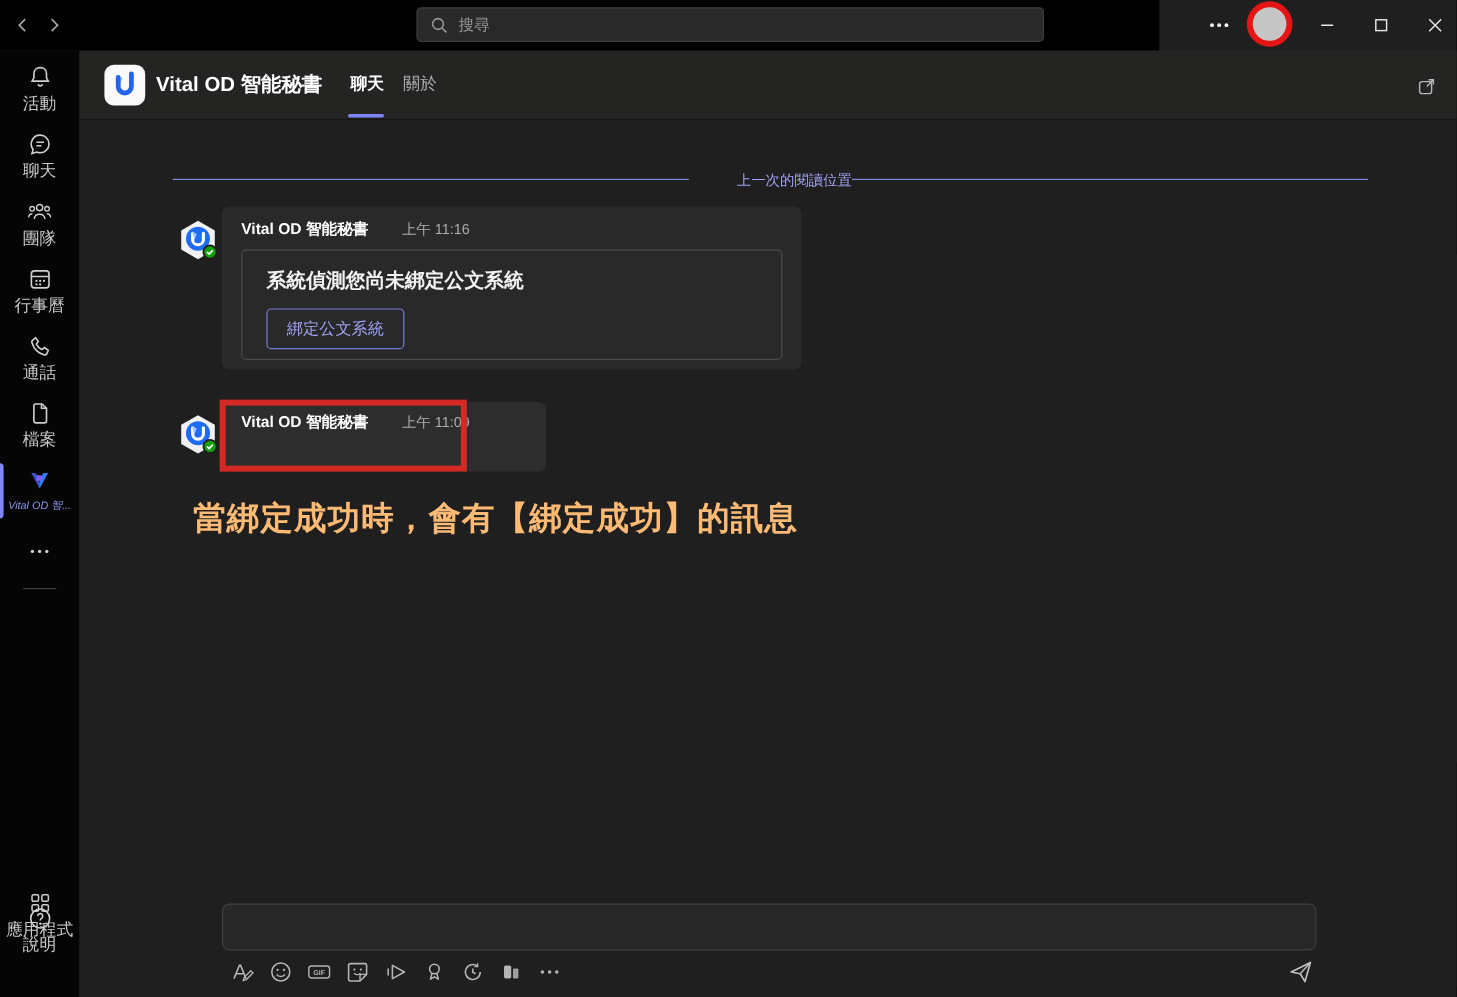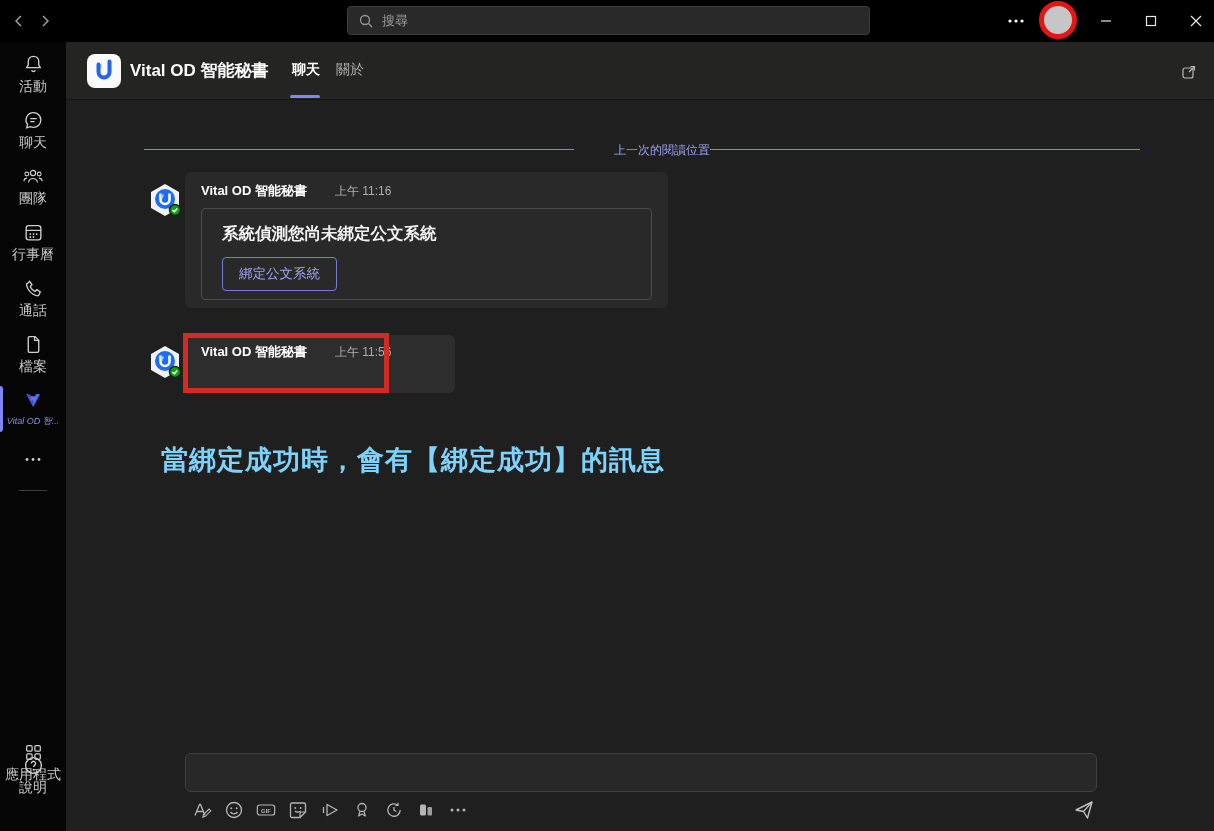--- a/index.html
+++ b/index.html
@@ -1,21 +1,21 @@
 <!DOCTYPE html>
 <html><head>
 <meta charset="utf-8">
 <style>
   * { margin:0; padding:0; box-sizing:border-box; }
   html,body { background:#000; }
   body { font-family:"Liberation Sans","DejaVu Sans",sans-serif; }
   .window { position:relative; width:1214px; height:831px; background:#1f1f1f; overflow:hidden; }
 
   
-  .topbar { position:absolute; left:0; top:0; width:1214px; height:42px; background:#000; z-index:30; }
+  .topbar { position:absolute; left:0; top:0; width:966px; height:42px; background:#000; z-index:30; }
   .nav-arrow { position:absolute; top:10px; width:22px; height:22px; color:#a6a6a6; display:flex; align-items:center; justify-content:center; cursor:pointer; }
   .nav-back { left:8px; }
   .nav-fwd { left:34px; }
   .searchbox { position:absolute; left:347px; top:6px; width:523px; height:29px; background:#292929; border:1px solid #3d3d3d; border-radius:4px; display:flex; align-items:center; padding:0 10px; gap:8px; }
   .searchbox svg { flex:0 0 auto; }
   .searchbox input { background:transparent; border:none; outline:none; color:#d6d6d6; font-size:13px; width:100%; }
   .searchbox input::placeholder { color:#9a9a9a; }
   .top-dots { position:absolute; left:1004px; top:10px; width:24px; height:22px; color:#fff; display:flex; align-items:center; justify-content:center; cursor:pointer; }
   .top-avatar { position:absolute; left:1039px; top:1px; width:38px; height:38px; border-radius:50%; background:#c6c6c6; border:5px solid #e51515; }
   .winctl { position:absolute; top:8px; width:28px; height:26px; display:flex; align-items:center; justify-content:center; color:#e8e8e8; cursor:pointer; }
@@ -52,21 +52,21 @@
   .bubble-head { display:flex; align-items:baseline; gap:14px; }
   .sender { font-size:13px; font-weight:bold; color:#fff; }
   .time { font-size:12px; color:#adadad;margin-left:14px; }
   .bubble1 { left:119px; top:130px; width:483px; height:136px; padding:10px 16px; }
   .card { margin-top:8px; width:451px; height:92px; border:1px solid #4c4c4c; border-radius:4px; background:#292929; padding:14px 20px; }
   .card-title { font-size:16.5px; font-weight:bold; color:#f2f2f2; }
   .card-btn { margin-top:12px; display:inline-block; background:transparent; border:1px solid #767ada; border-radius:4px; color:#9fa3f5; font-size:13.5px; padding:7px 16px; cursor:pointer; font-family:inherit; }
   .bubble2 { left:119px; top:293px; width:270px; height:58px; background:#2d2d2d; padding:8px 16px; }
   .msg-text { margin-top:3px; font-size:14px; color:#f0f0f0; }
   .red-rect { position:absolute; left:117px; top:291px; width:206px; height:60px; border:5px solid #d42a26; pointer-events:none; z-index:5; }
-  .annotation { position:absolute; left:95px; top:372px; font-size:27px; font-weight:bold; color:#7dd3fc; letter-spacing:1px; white-space:nowrap;margin-top:28px; }
+  .annotation { position:absolute; left:95px; top:372px; font-size:27px; font-weight:bold; color:#fdba74; letter-spacing:1px; white-space:nowrap; }
 
   
   .compose-input { position:absolute; left:119px; top:711px; width:912px; height:39px; background:#282828; border:1px solid #404040; border-radius:6px; cursor:text; }
   .compose-toolbar { position:absolute; left:126px; top:758px; display:flex; align-items:center; gap:12px; color:#b5b5b5; }
   .tool { width:20px; height:20px; display:flex; align-items:center; justify-content:center; cursor:pointer; }
   .send-btn { position:absolute; left:1006px; top:756px; width:24px; height:24px; color:#c0c0c0; cursor:pointer; }
 
   svg { display:block; }
 </style>
 </head>
@@ -292,21 +292,21 @@
           <circle cx="17" cy="16" r="10" fill="#1e6cf5"></circle>
           <path d="M12.5 11.5v5a4.5 4.5 0 0 0 9 0v-5" fill="none" stroke="#fff" stroke-width="2.6" stroke-linecap="round"></path>
           <path d="M12 10l4 2-2 5z" fill="#9cc8ff"></path>
           <circle cx="27" cy="27" r="5.5" fill="#13a10e" stroke="#1f1f1f" stroke-width="1.5"></circle>
           <path d="M24.5 27l1.8 1.8 3-3.2" fill="none" stroke="#fff" stroke-width="1.4"></path>
         </svg>
     </span>
     <div class="bubble bubble2">
       <div class="bubble-head">
         <span class="sender">Vital OD 智能秘書</span>
-        <span class="time">上午 11:56</span>
+        <span class="time">上午 11:09</span>
       </div>
     </div>
     <div class="red-rect"></div>
 
     <div class="annotation">當綁定成功時，會有【綁定成功】的訊息</div>
 
     <div class="compose-input"></div>
 
     <div class="compose-toolbar">
       <span class="tool">

